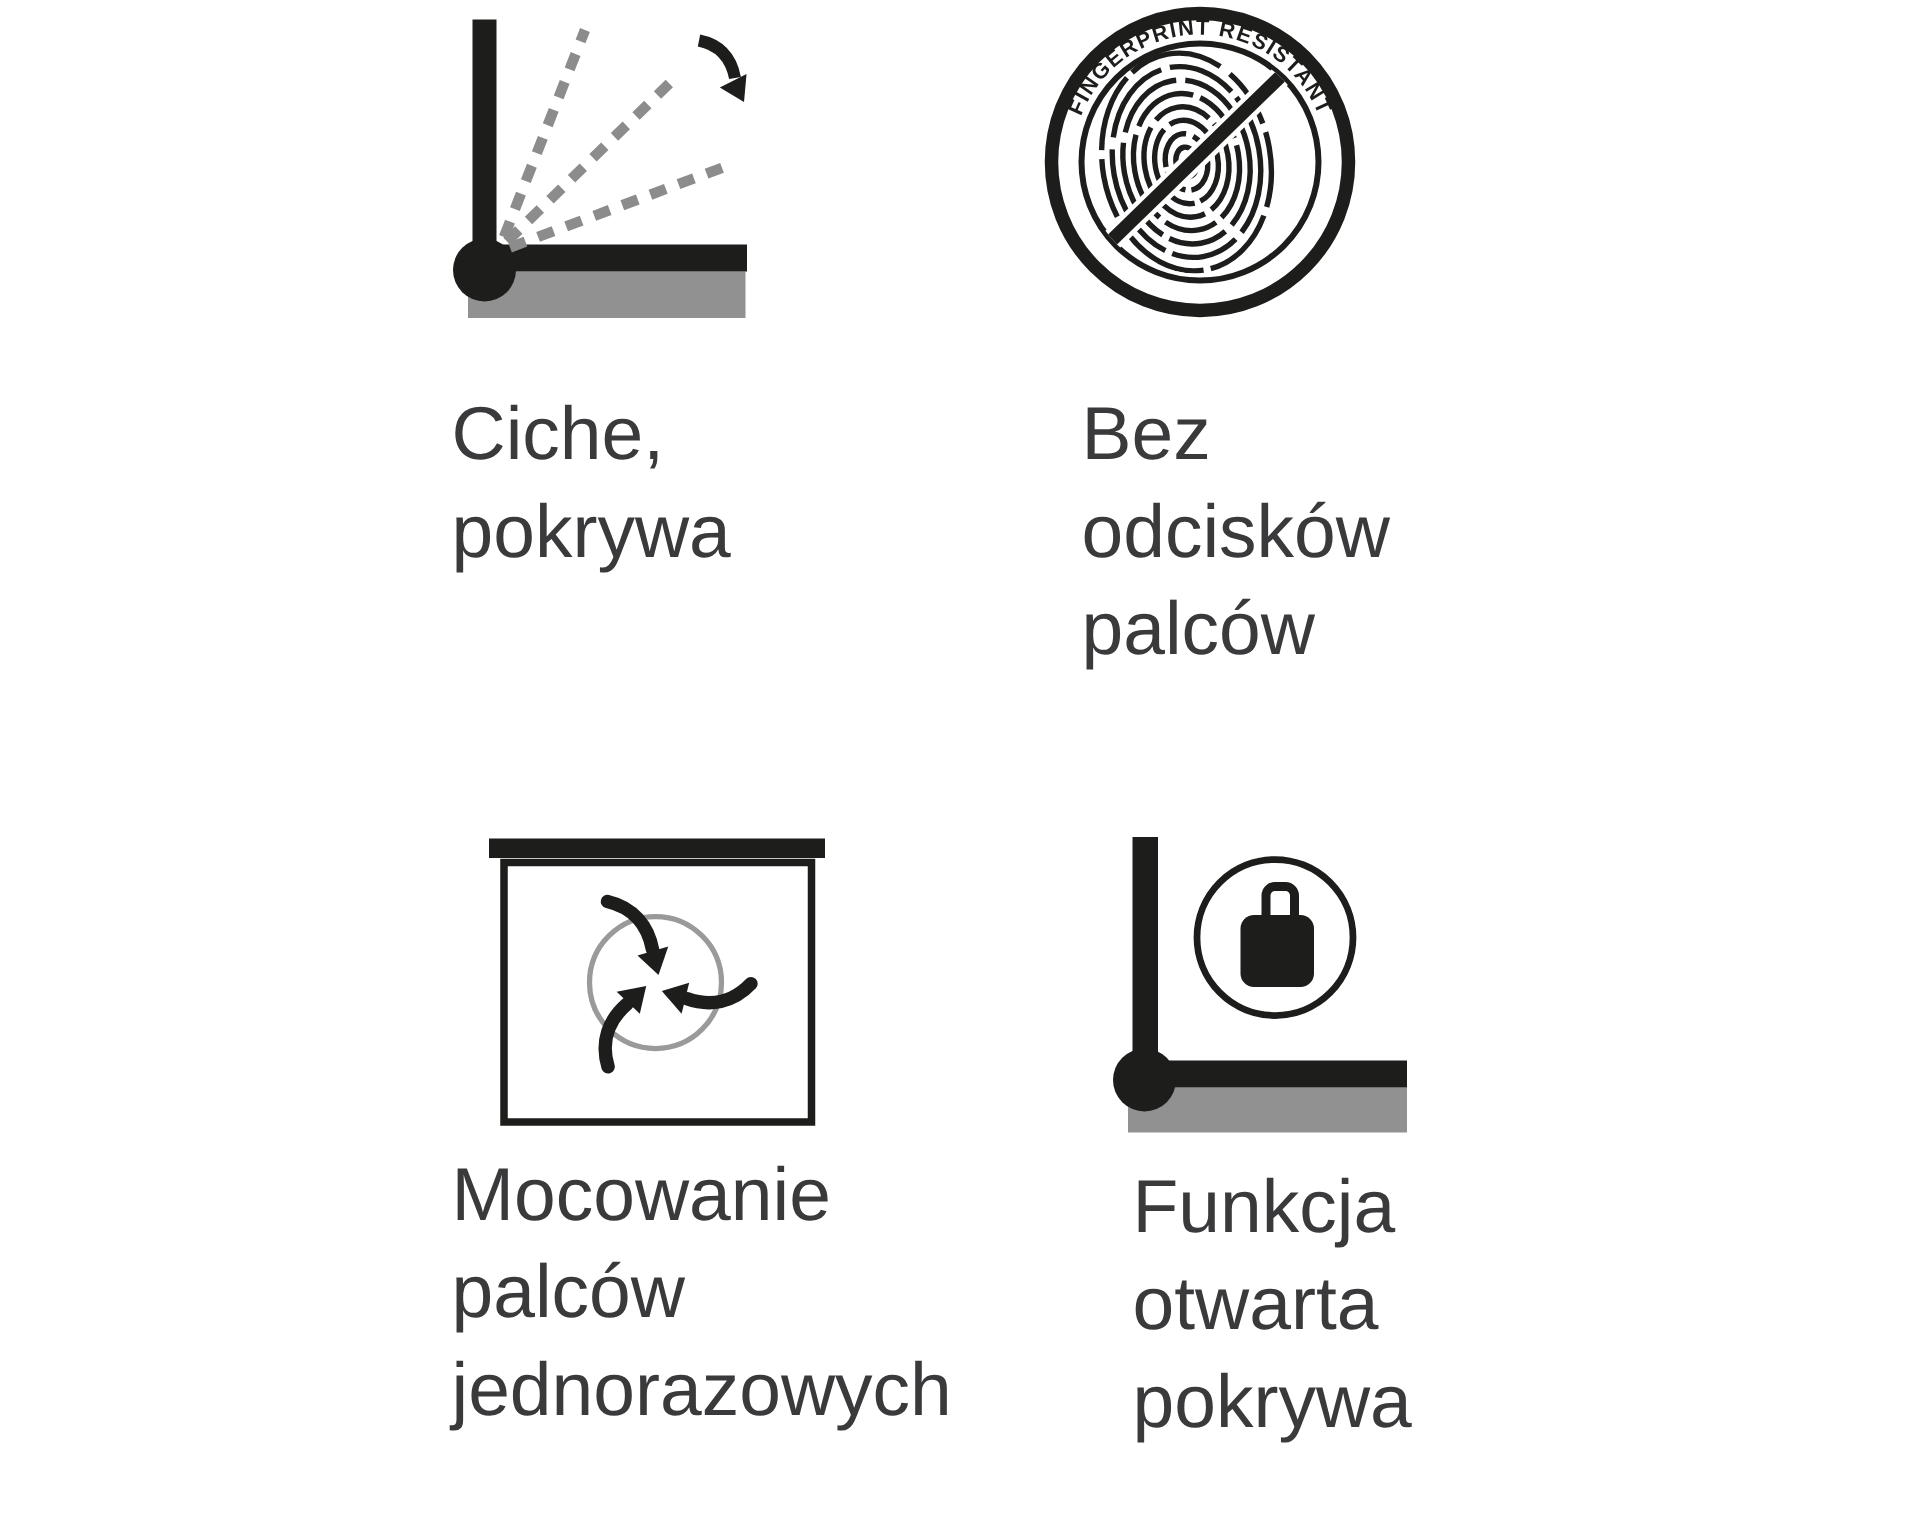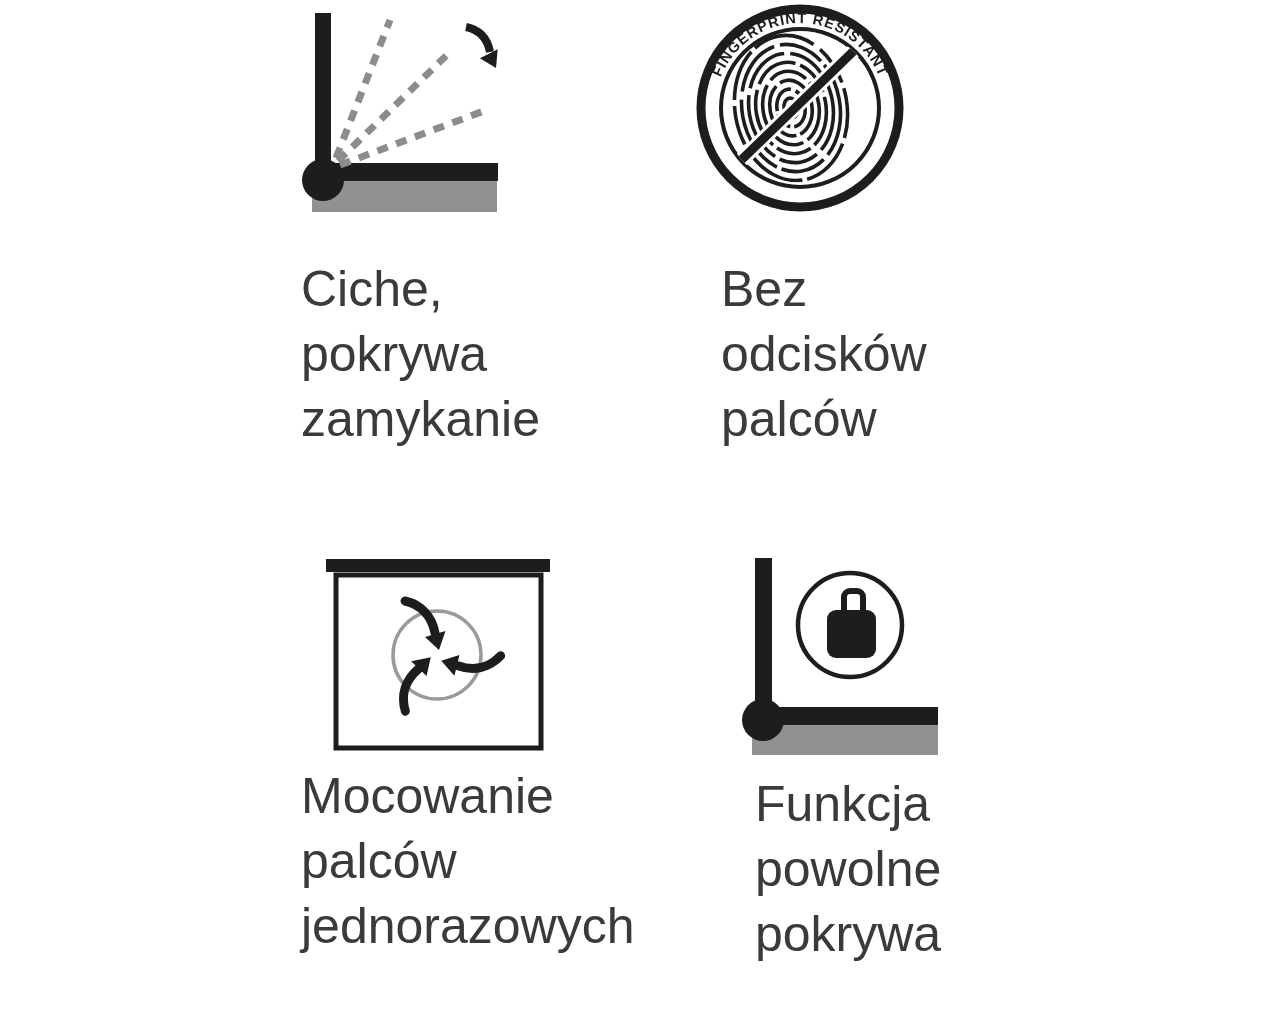--- a/index.html
+++ b/index.html
@@ -128,34 +128,33 @@
     <g>
       <circle cx="108" cy="80" r="52" stroke="#1d1d1b" stroke-width="4.5" fill="#ffffff"></circle>
       <rect x="102" y="46" width="19" height="26" rx="6" fill="none" stroke="#1d1d1b" stroke-width="6"></rect>
       <rect class="ink-f" x="85" y="65" width="49" height="48" rx="9"></rect>
     </g>
   </svg>
 
   <div id="label-slow-close" class="label">
     <div>Ciche,</div>
     <div>pokrywa</div>
-    <div>zamykanie</div>
   </div>
 
   <div id="label-fingerprint" class="label">
     <div>Bez</div>
     <div>odcisków</div>
     <div>palców</div>
   </div>
 
   <div id="label-bag" class="label">
     <div>Mocowanie</div>
     <div>palców</div>
     <div>jednorazowych</div>
   </div>
 
   <div id="label-openlid" class="label">
     <div>Funkcja</div>
-    <div>powolne</div>
+    <div>otwarta</div>
     <div>pokrywa</div>
   </div>
 
 </div>
 
 </body></html>

